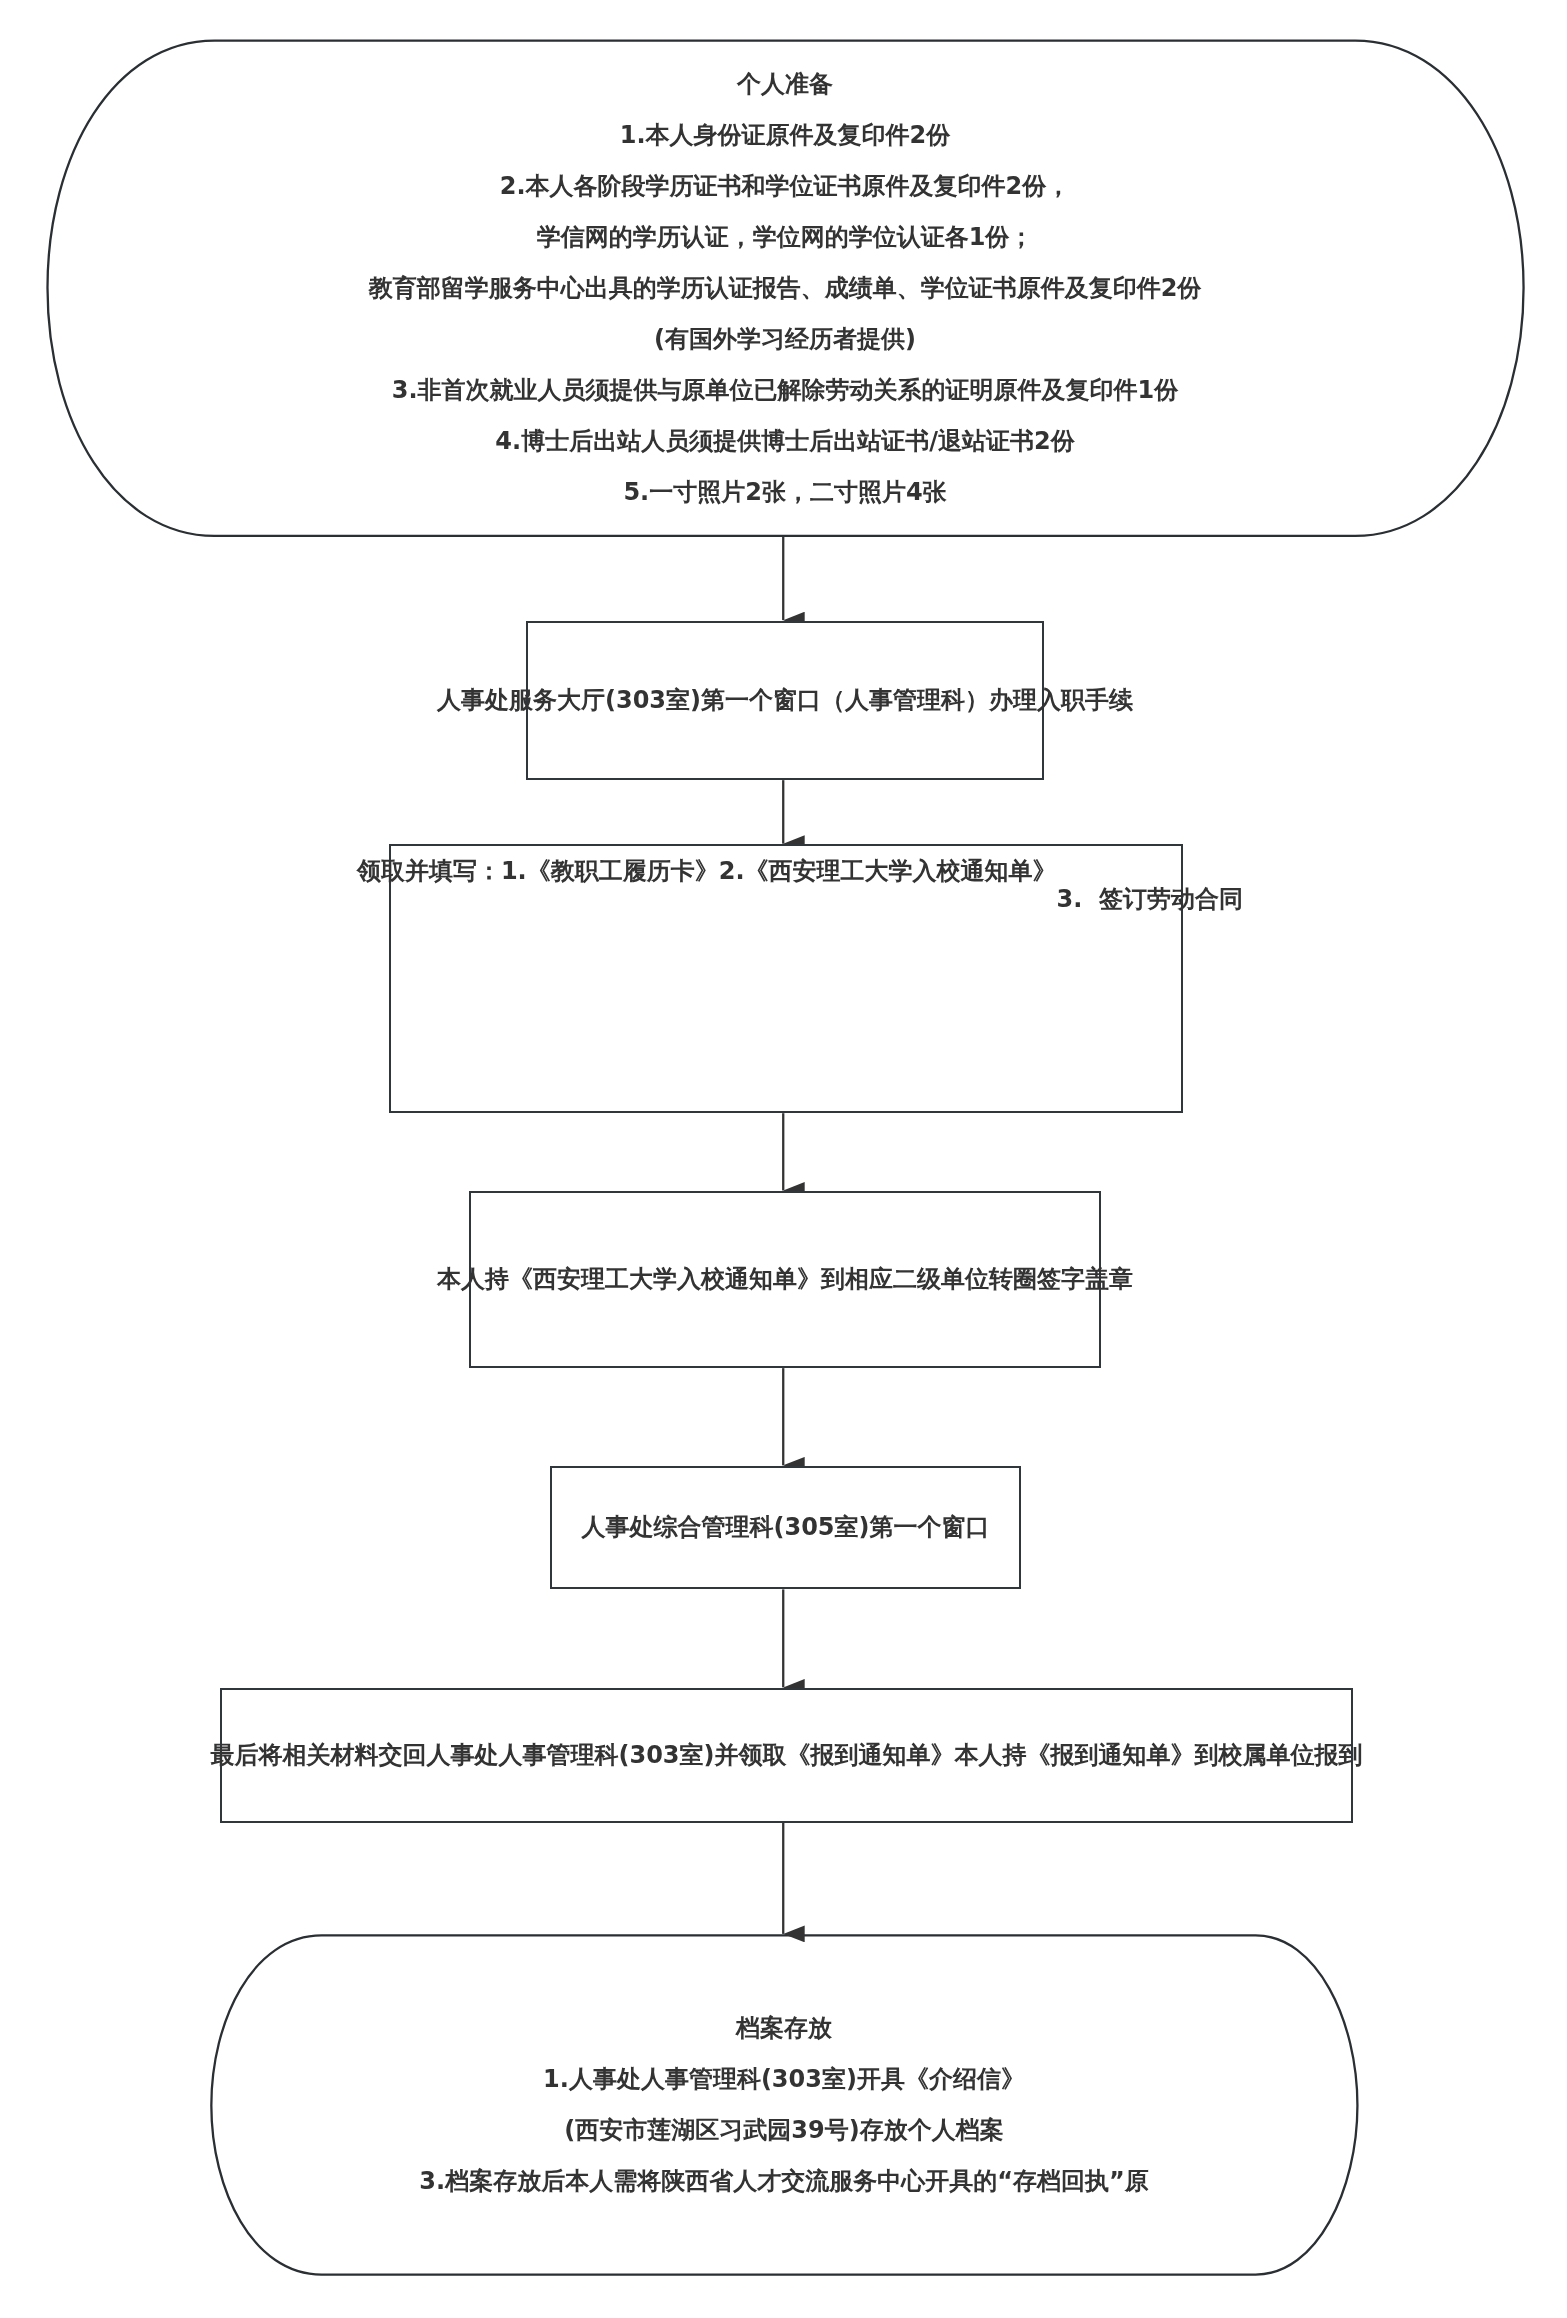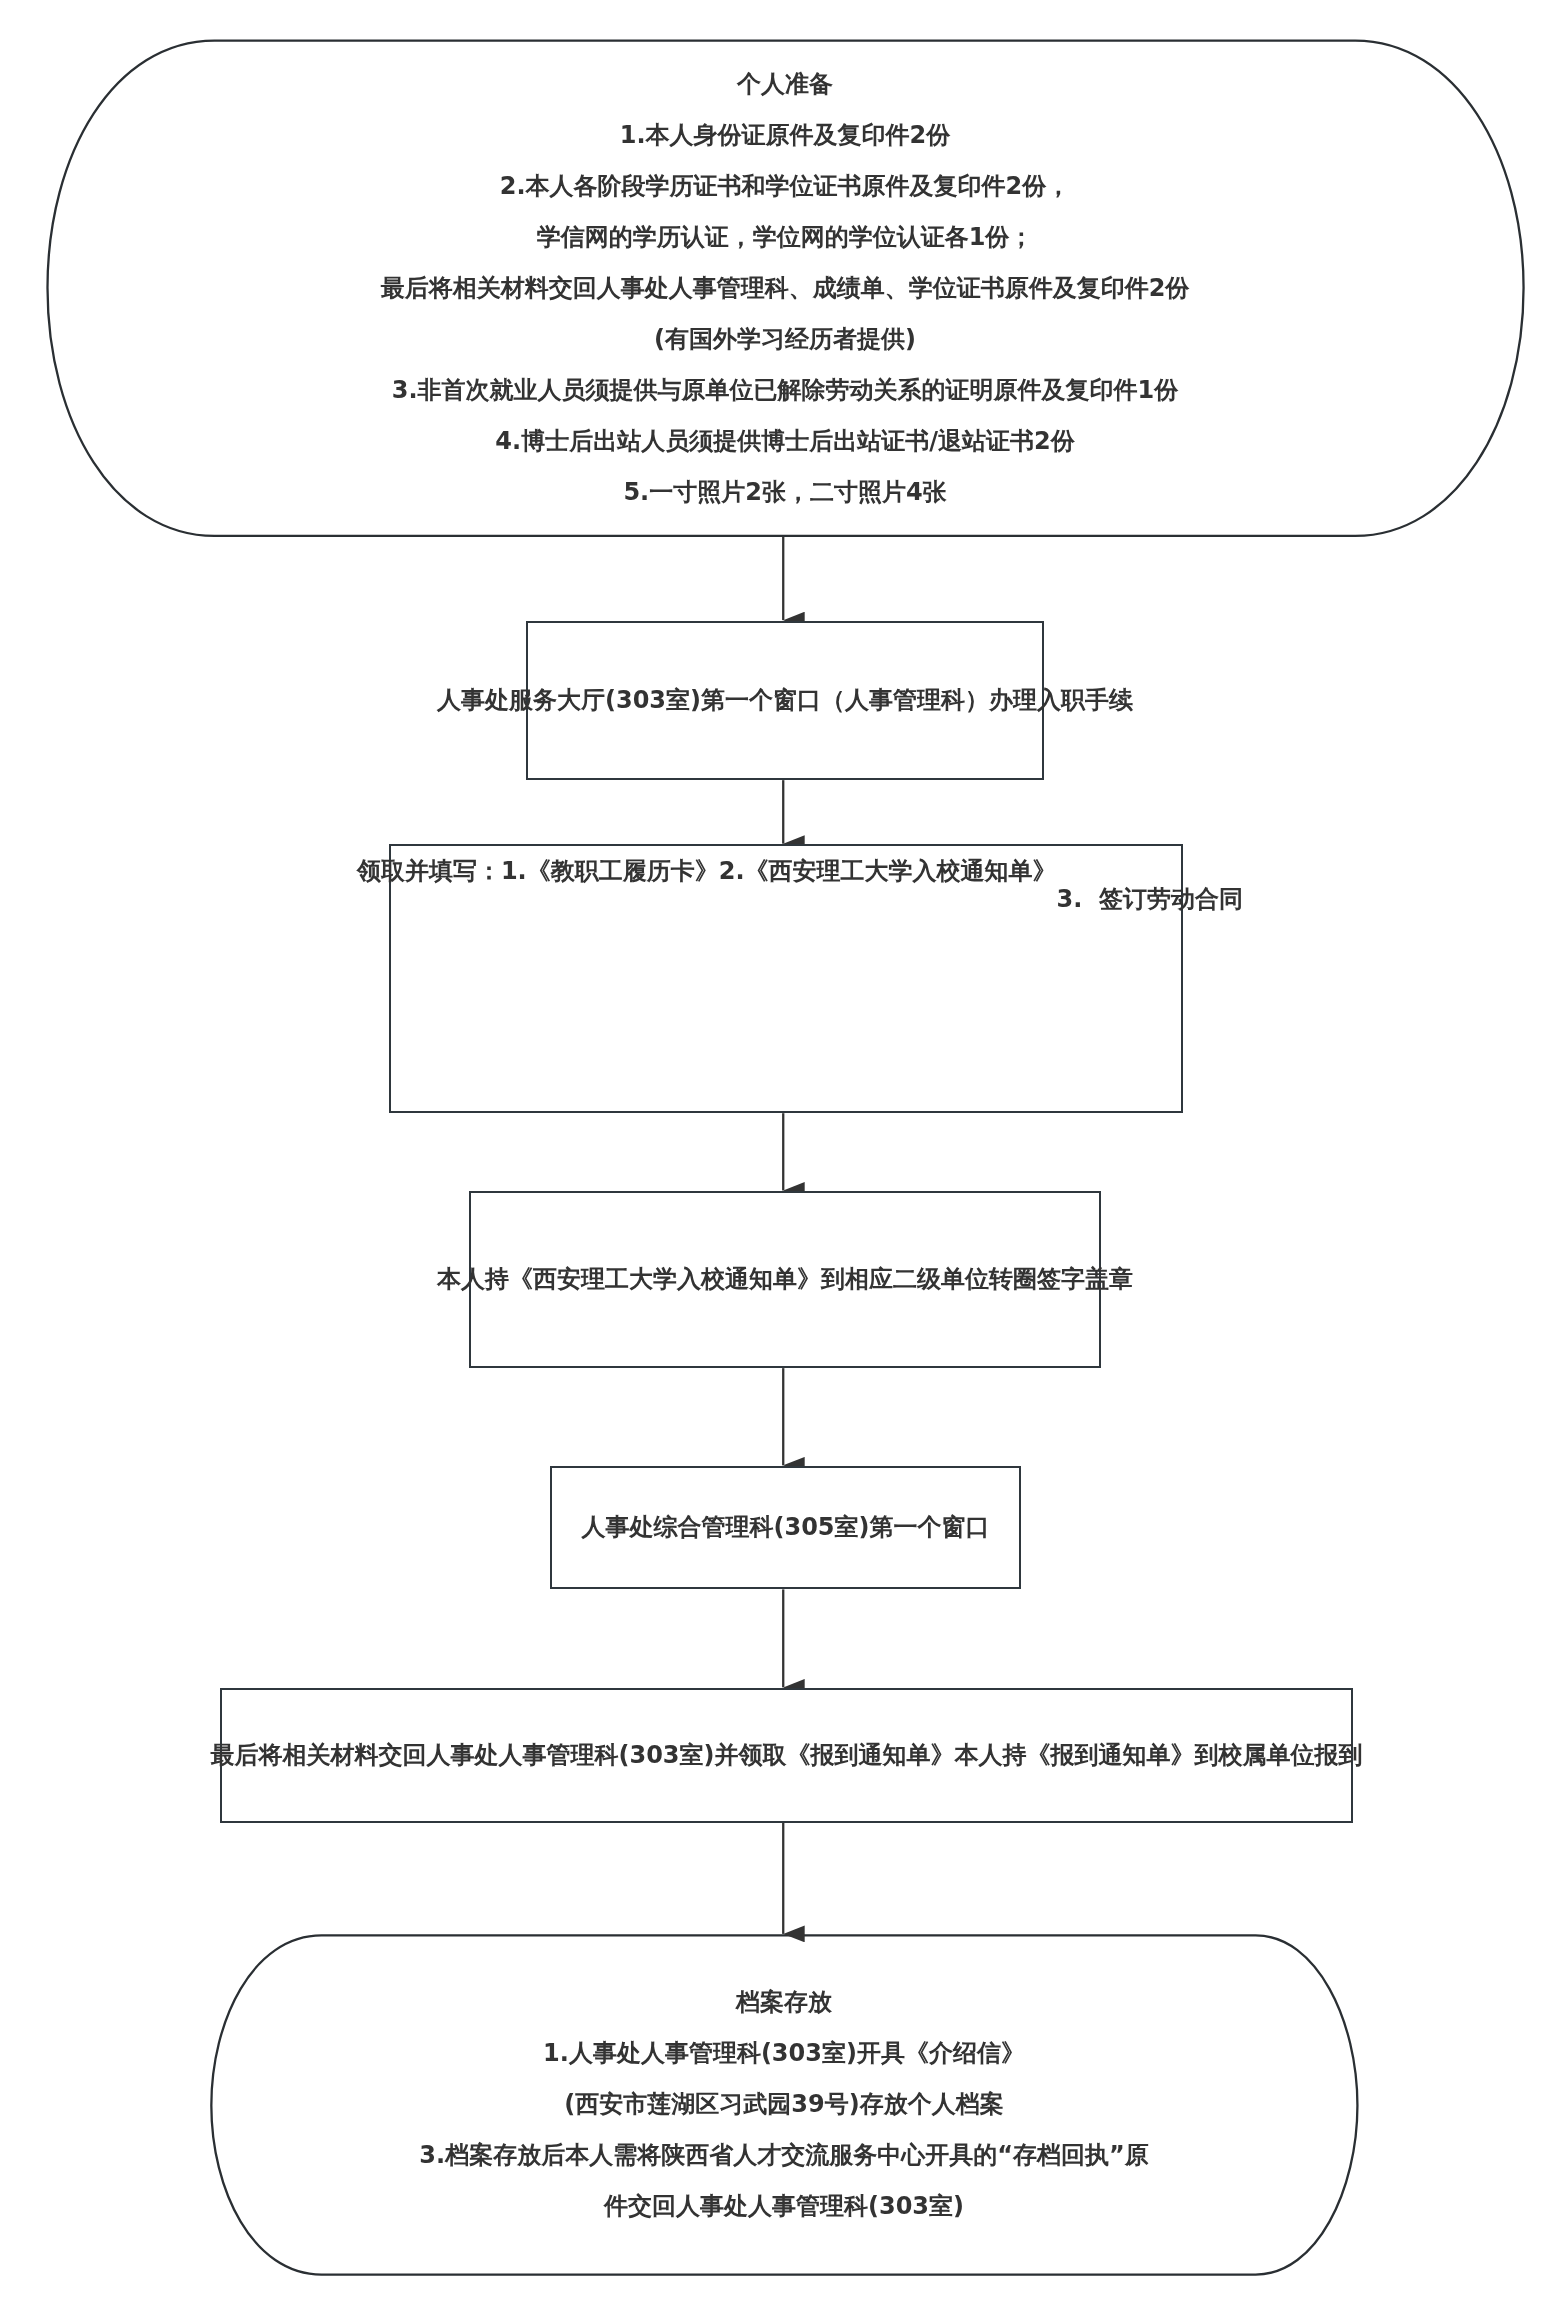--- a/index.html
+++ b/index.html
@@ -37,21 +37,21 @@
     <line x1="1023" y1="2076" x2="1023" y2="2204" stroke="#333" stroke-width="3" marker-end="url(#arrowhead)"></line>
     <line x1="1023" y1="2381" x2="1023" y2="2526" stroke="#333" stroke-width="3" marker-end="url(#arrowhead)"></line>
   </g>
 </svg>
 
 <div class="pill-text" style="left:47px; top:57px; width:1476px; height:462px;">
   <div class="line">个人准备</div>
   <div class="line">1.本人身份证原件及复印件2份</div>
   <div class="line">2.本人各阶段学历证书和学位证书原件及复印件2份，</div>
   <div class="line">学信网的学历认证，学位网的学位认证各1份；</div>
-  <div class="line">最后将相关材料交回人事处人事管理科、成绩单、学位证书原件及复印件2份</div>
+  <div class="line">教育部留学服务中心出具的学历认证报告、成绩单、学位证书原件及复印件2份</div>
   <div class="line">(有国外学习经历者提供)</div>
   <div class="line">3.非首次就业人员须提供与原单位已解除劳动关系的证明原件及复印件1份</div>
   <div class="line">4.博士后出站人员须提供博士后出站证书/退站证书2份</div>
   <div class="line">5.一寸照片2张，二寸照片4张</div>
 </div>
 
 <div class="node rect" style="left:526px; top:621px; width:518px; height:159px;">
   <div class="line">人事处服务大厅(303室)</div>
   <div class="line">第一个窗口（人事管理科）</div>
   <div class="line">办理入职手续</div>
@@ -77,15 +77,14 @@
 <div class="node rect" style="left:220px; top:1688px; width:1133px; height:135px;">
   <div class="line">最后将相关材料交回人事处人事管理科(303室)并领取《报到通知单》</div>
   <div class="line">本人持《报到通知单》到校属单位报到</div>
 </div>
 
 <div class="pill-text" style="left:211px; top:1950px; width:1146px; height:309px;">
   <div class="line">档案存放</div>
   <div class="line">1.人事处人事管理科(303室)开具《介绍信》</div>
   <div class="line">(西安市莲湖区习武园39号)存放个人档案</div>
   <div class="line">3.档案存放后本人需将陕西省人才交流服务中心开具的“存档回执”原</div>
-  <div class="line">件交回人事处人事管理科(303室)</div>
 </div>
 
 
 </body></html>

